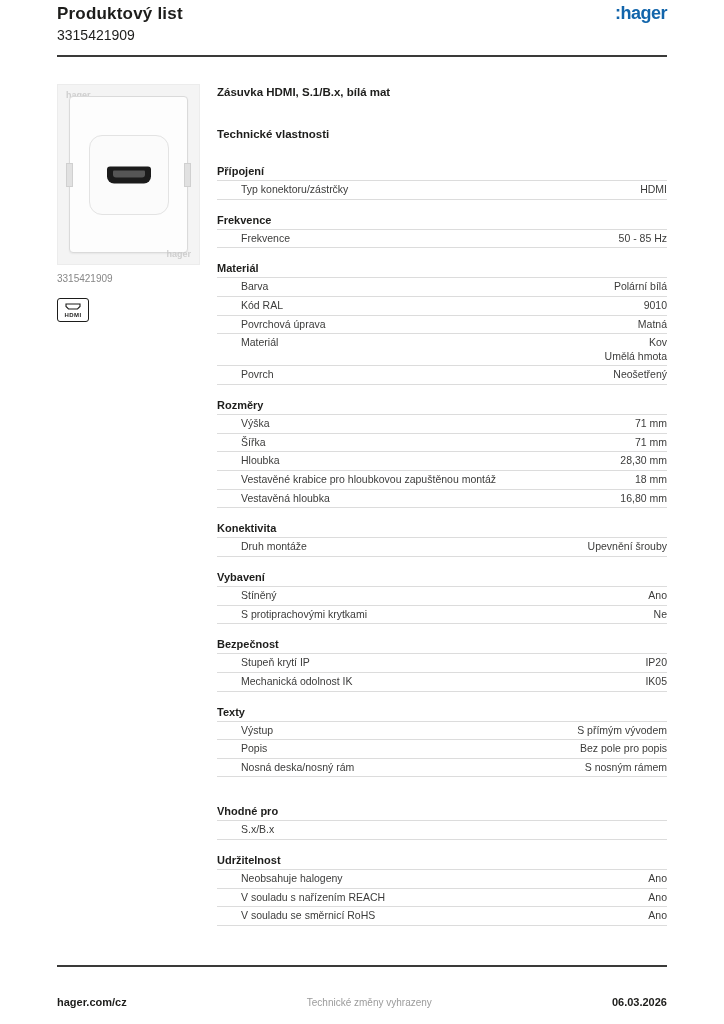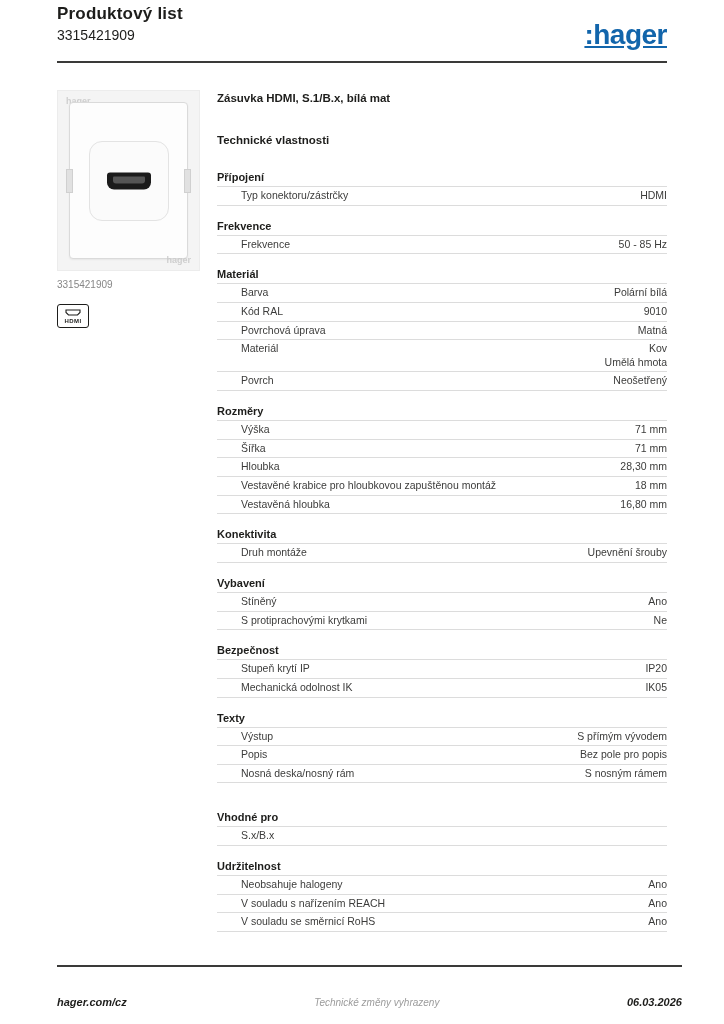--- a/index.html
+++ b/index.html
@@ -5,21 +5,21 @@
   * { margin:0; padding:0; box-sizing:border-box; }
   html,body { background:#ffffff; }
   body { font-family:"Liberation Sans", sans-serif; color:#1d1d1b; }
 
   .page { position:relative; width:724px; height:1024px; background:#fff; overflow:hidden; margin:0 auto; }
 
   
   .header { display:flex; justify-content:space-between; align-items:flex-start; padding:4px 57px 0 57px; }
   .doc-title { font-size:17px; font-weight:bold; letter-spacing:.2px; }
   .doc-id { font-size:14px; margin-top:3px; }
-  .logo { font-size:28px; font-weight:bold; letter-spacing:-0.5px; line-height:1; margin-top:17px;text-decoration:underline; }
+  .logo { font-size:18px; font-weight:bold; letter-spacing:-0.5px; line-height:1; margin-top:0; }
   .header-rule { height:2px; background:#3a3a39; margin:12px 57px 0 57px; }
 
   
   .content { display:flex; gap:15px; padding:27px 57px 0 57px; }
   .left-col { flex:0 0 145px; width:145px; }
 
   .product-image { position:relative; width:143px; height:181px; background:#f4f4f4; border:1px solid #ececec; overflow:hidden; }
   .plate { position:absolute; top:11px; left:11px; right:11px; bottom:11px; background:#fdfdfd; border:1px solid #dadada; border-radius:4px; box-shadow:0 1px 2px rgba(0,0,0,.06); }
   .tab { position:absolute; top:50%; transform:translateY(-50%); width:7px; height:24px; background:#e1e1e1; border:1px solid #d0d0d0; }
   .tab-l { left:-4px; } .tab-r { right:-4px; }
@@ -40,21 +40,21 @@
   .tech-heading { font-size:11.5px; font-weight:bold; margin-top:30px; }
   .sections { margin-top:25px; }
   .spec-section { margin-bottom:14px; }
   .spec-section:nth-child(9) { margin-top:28px; } 
   .sec-title { font-size:11px; font-weight:bold; padding-bottom:3px; border-bottom:1px solid #dcdcdc; }
   .spec-row { display:flex; justify-content:space-between; align-items:flex-start; gap:14px; padding:2px 0; border-bottom:1px solid #dcdcdc; font-size:10.5px; color:#3c3c3b; line-height:1.3; }
   .row-label { text-align:left;margin-left:24px; }
   .row-value { text-align:right; white-space:pre-line; flex-shrink:0; }
 
   
-  .footer { position:absolute; left:57px; right:42px; bottom:16px;font-style:italic; }
+  .footer { position:absolute; left:57px; right:57px; bottom:16px; }
   .footer-rule { height:2px; background:#3a3a39; margin-bottom:9px; }
   .footer-row { display:flex; justify-content:space-between; align-items:baseline; }
   .f-left { font-size:11px; font-weight:bold; }
   .f-center { font-size:10px; color:#9b9b9b; }
   .f-right { font-size:11px; font-weight:bold;margin-top:20px; }
 </style>
 </head>
 <body>
 
 <div class="page">

